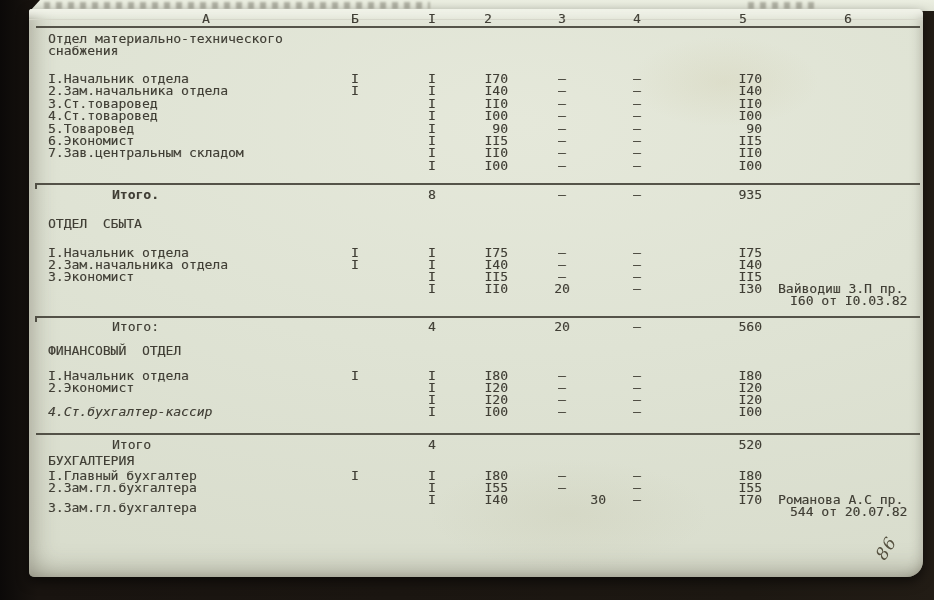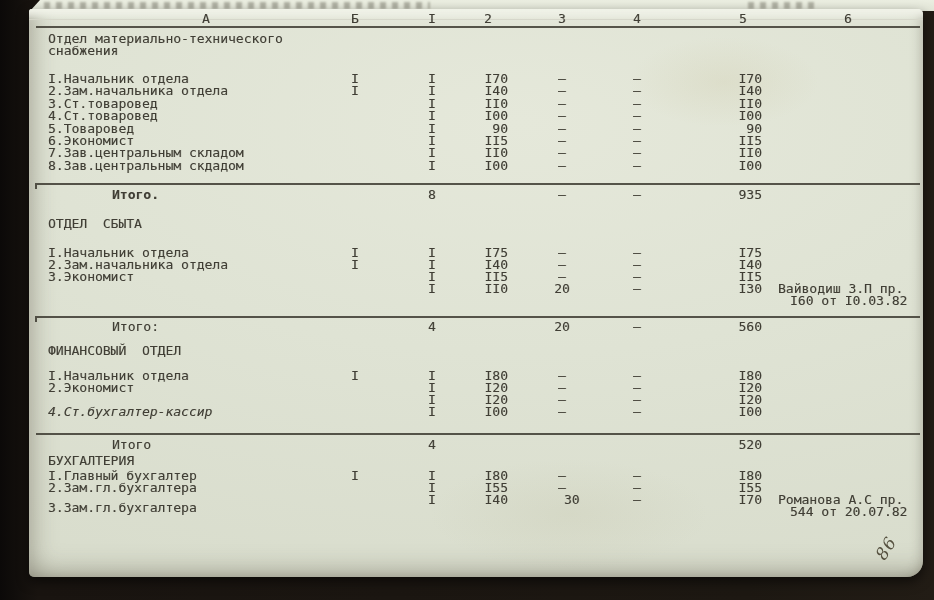--- a/index.html
+++ b/index.html
@@ -119,21 +119,20 @@
       <span class="cell" style="left: 472px; top: 135px; width: 36px; text-align: right;">II5</span>
       <span class="cell" style="left: 551px; top: 135px; width: 22px; text-align: center;">–</span>
       <span class="cell" style="left: 626px; top: 135px; width: 22px; text-align: center;">–</span>
       <span class="cell" style="left: 724px; top: 135px; width: 38px; text-align: right;">II5</span>
       <span class="cell" style="left: 48px; top: 147px;">7.Зав.центральным складом</span>
       <span class="cell" style="left: 424px; top: 147px; width: 16px; text-align: center;">I</span>
       <span class="cell" style="left: 472px; top: 147px; width: 36px; text-align: right;">II0</span>
       <span class="cell" style="left: 551px; top: 147px; width: 22px; text-align: center;">–</span>
       <span class="cell" style="left: 626px; top: 147px; width: 22px; text-align: center;">–</span>
       <span class="cell" style="left: 724px; top: 147px; width: 38px; text-align: right;">II0</span>
-      <span class="cell" style="left: 48px; top: 160px;">8.Зав.центральным скдадом</span>
       <span class="cell" style="left: 424px; top: 160px; width: 16px; text-align: center;">I</span>
       <span class="cell" style="left: 472px; top: 160px; width: 36px; text-align: right;">I00</span>
       <span class="cell" style="left: 551px; top: 160px; width: 22px; text-align: center;">–</span>
       <span class="cell" style="left: 626px; top: 160px; width: 22px; text-align: center;">–</span>
       <span class="cell" style="left: 724px; top: 160px; width: 38px; text-align: right;">I00</span>
       <span class="cell" style="left: 112px; top: 189px; font-weight: bold;">Итого.</span>
       <span class="cell" style="left: 424px; top: 189px; width: 16px; text-align: center;">8</span>
       <span class="cell" style="left: 551px; top: 189px; width: 22px; text-align: center;">–</span>
       <span class="cell" style="left: 626px; top: 189px; width: 22px; text-align: center;">–</span>
       <span class="cell" style="left: 724px; top: 189px; width: 38px; text-align: right;">935</span>
@@ -208,20 +207,20 @@
       <span class="cell" style="left: 724px; top: 470px; width: 38px; text-align: right;">I80</span>
       <span class="cell" style="left: 48px; top: 482px;">2.Зам.гл.бухгалтера</span>
       <span class="cell" style="left: 424px; top: 482px; width: 16px; text-align: center;">I</span>
       <span class="cell" style="left: 472px; top: 482px; width: 36px; text-align: right;">I55</span>
       <span class="cell" style="left: 551px; top: 482px; width: 22px; text-align: center;">–</span>
       <span class="cell" style="left: 626px; top: 482px; width: 22px; text-align: center;">–</span>
       <span class="cell" style="left: 724px; top: 482px; width: 38px; text-align: right;">I55</span>
       <span class="cell" style="left: 48px; top: 494px; margin-top: 8px;">3.Зам.гл.бухгалтера</span>
       <span class="cell" style="left: 424px; top: 494px; width: 16px; text-align: center;">I</span>
       <span class="cell" style="left: 472px; top: 494px; width: 36px; text-align: right;">I40</span>
-      <span class="cell" style="left: 564px; top: 494px; width: 22px; text-align: left;">30</span>
+      <span class="cell" style="left: 584px; top: 494px; width: 22px; text-align: right;">30</span>
       <span class="cell" style="left: 626px; top: 494px; width: 22px; text-align: center;">–</span>
       <span class="cell" style="left: 724px; top: 494px; width: 38px; text-align: right;">I70</span>
       <span class="cell" style="left: 778px; top: 494px;">Романова А.С пр.</span>
       <span class="cell" style="left: 790px; top: 506px;">544 от 20.07.82</span>
     </div>
 
 </div>
 
 </body></html>

